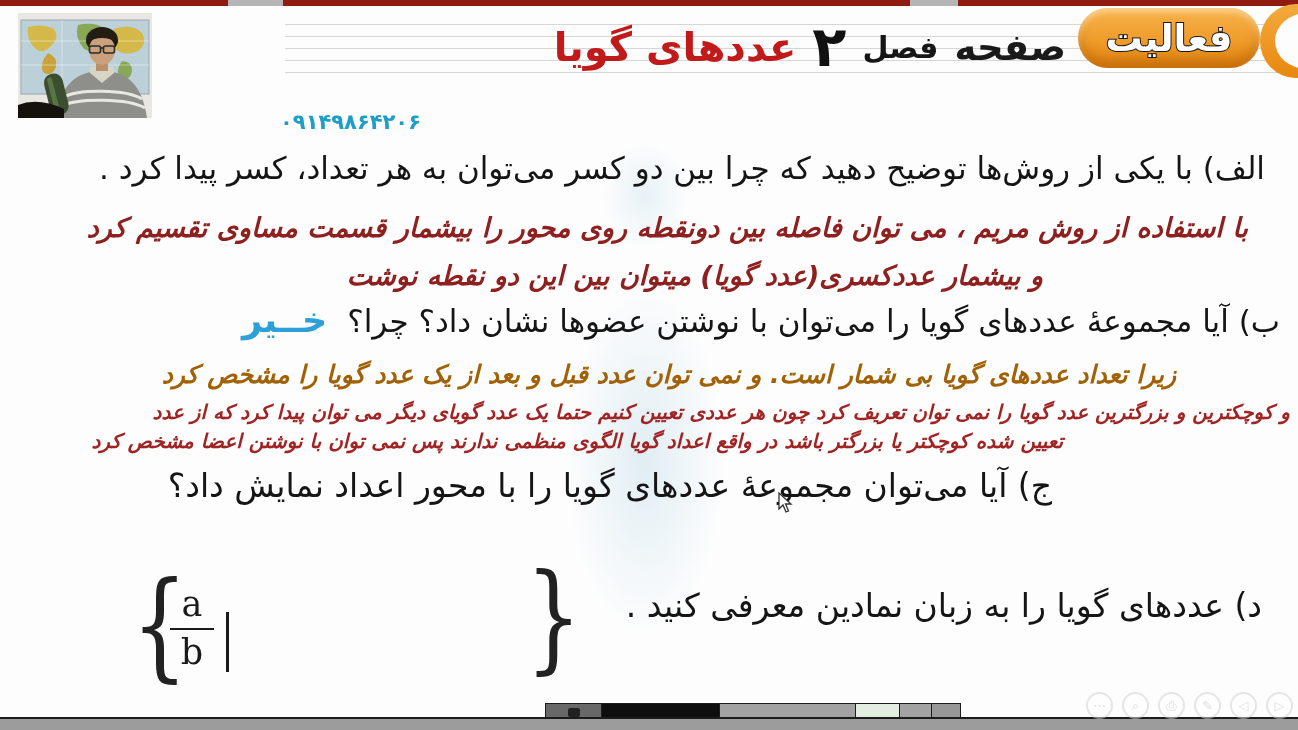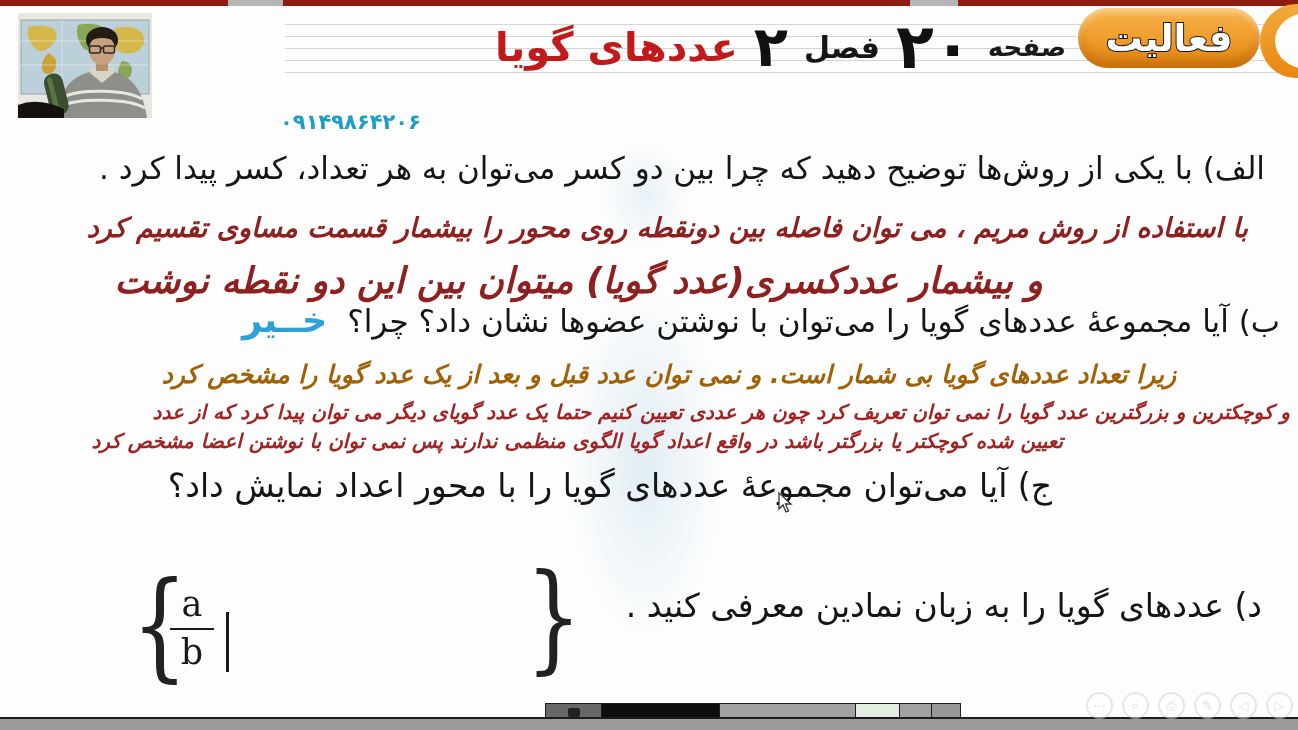--- a/index.html
+++ b/index.html
@@ -26,34 +26,34 @@
     box-shadow: inset 0 -8px 12px rgba(150,70,0,.35), inset 0 4px 6px rgba(255,230,180,.7); }
   .badge-text { font-size:37px; font-weight:bold; color:#fff;
     -webkit-text-stroke:2px #181818; paint-order:stroke fill; letter-spacing:1px; }
   .crescent { position:absolute; top:4px; right:0; width:38px; height:74px; overflow:hidden; }
   .crescent::before { content:""; position:absolute; left:0; top:0; width:72px; height:74px;
     border-radius:50%; background:linear-gradient(180deg,#f4aa3e,#e8870e); }
   .crescent::after { content:""; position:absolute; left:15px; top:9px; width:64px; height:56px;
     border-radius:50%; background:#fdfdfd; }
   .header-row { position:absolute; top:10px; right:232px; height:74px;
     display:flex; direction:rtl; align-items:center; gap:16px; white-space:nowrap; }
-  .h-page-label { font-size:26px; color:#1a1a1a; font-weight:600; }
+  .h-page-label { font-size:37px; color:#1a1a1a; font-weight:600; }
   .h-page-num  { font-size:62px; color:#111; font-weight:bold; line-height:1; }
   .h-subject   { font-size:37px; color:#b51c1c; font-weight:600; }
   .h-chap-label{ font-size:30px; color:#161616; font-weight:bold; }
   .h-chap-num  { font-size:56px; color:#111; font-weight:bold; line-height:1; }
   .h-title     { font-size:40px; color:#c11a1a; font-weight:bold; }
   .phone { position:absolute; left:280px; top:110px; font-size:21px; font-weight:bold;
     color:#1d9dc7; letter-spacing:3px; }
 
   
   .line { position:absolute; direction:rtl; white-space:nowrap; }
   .qa   { right:33px;  top:150px; font-size:31px; color:#151515; }
   .red1 { right:50px;  top:212px; font-size:27px; color:#8e2020; font-style:italic; font-weight:600; }
-  .red2 { right:255px; top:260px; font-size:36px; color:#8e2020; font-style:italic; font-weight:600; }
+  .red2 { right:255px; top:260px; font-size:27px; color:#8e2020; font-style:italic; font-weight:600; }
   .qb-row { right:18px; top:300px; display:flex; direction:rtl; align-items:baseline; gap:20px; }
   .qb   { font-size:31px; color:#151515; }
   .khair{ font-size:35px; color:#2da0d8; font-weight:bold; }
   .red3 { right:122px; top:360px; font-size:25px; color:#a16207; font-weight:bold; font-style:italic; }
   .red4 { right:8px;   top:400px; font-size:20px; color:#a12424; font-weight:bold; font-style:italic; }
   .red5 { right:235px; top:429px; font-size:20px; color:#a12424; font-weight:bold; font-style:italic; }
   .qc   { right:246px; top:466px; font-size:33px; color:#151515; }
   .qd   { right:36px;  top:586px; font-size:33px; color:#151515; }
 
   
@@ -136,21 +136,20 @@
   </svg>
 </div>
 
 <div class="stafflines"></div>
 <div class="badge">
   <span class="badge-text">فعالیت</span>
 </div>
 <div class="crescent"></div>
 <div class="header-row">
   <span class="h-page-label">صفحه</span>
-  <span class="h-page-num">۲۰</span>
   <span class="h-chap-label">فصل</span>
   <span class="h-chap-num">۲</span>
   <span class="h-title">عددهای گویا</span>
 </div>
 <div class="phone">۰۹۱۴۹۸۶۴۲۰۶</div>
 
 <div class="wm1"></div>
 <div class="wm2"></div>
 
 <div class="line qa">الف) با یکی از روش‌ها توضیح دهید که چرا بین دو کسر می‌توان به هر تعداد، کسر پیدا کرد .</div>

